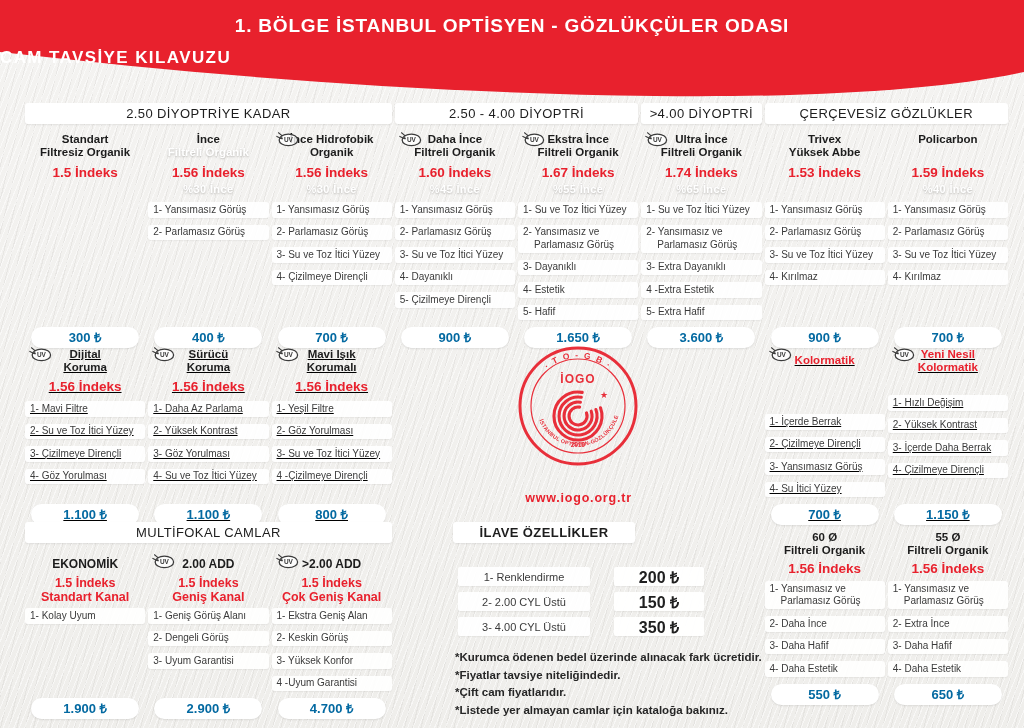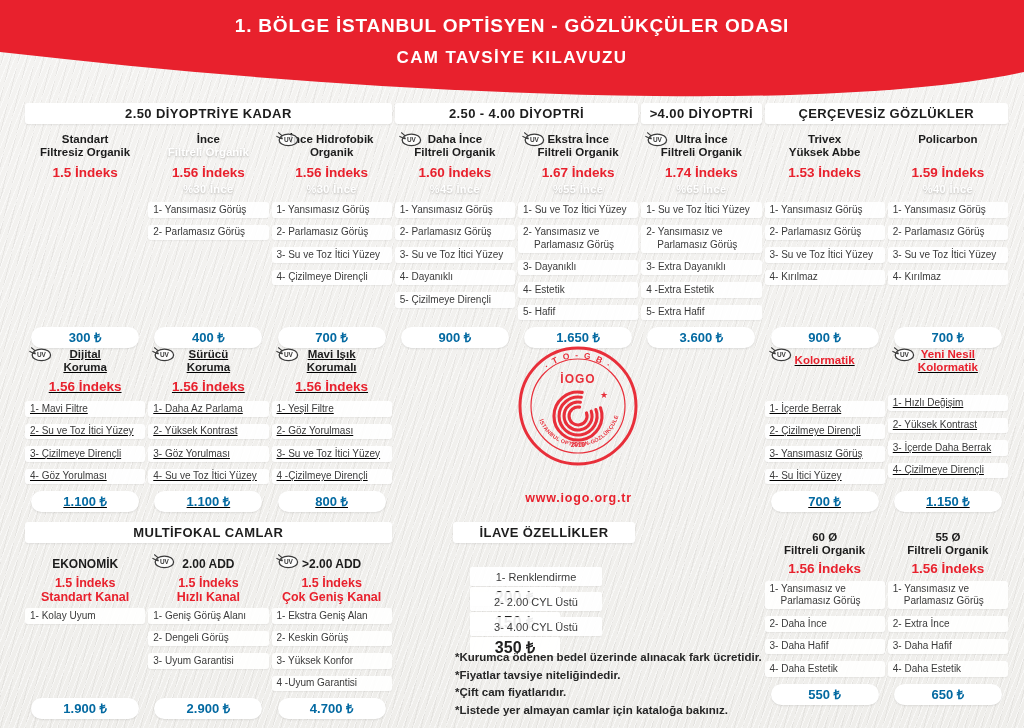--- a/index.html
+++ b/index.html
@@ -10,27 +10,27 @@
     background-color:#f1f0ee;
     background-image:
       repeating-linear-gradient(112deg, rgba(255,255,255,.55) 0 1px, rgba(255,255,255,0) 1px 5px),
       repeating-linear-gradient(104deg, rgba(185,182,178,.18) 0 1px, rgba(185,182,178,0) 1px 8px),
       linear-gradient(180deg,#f4f3f1 0%, #efeeeb 100%);
   }
   
   .hdr-svg{position:absolute; top:0; left:0; display:block;}
   .hdr-title{position:absolute; top:15px; left:0; width:100%; text-align:center;
     color:#fff; font-weight:bold; font-size:19px; letter-spacing:.8px;}
-  .hdr-sub{position:absolute; top:48px; left:0; width:100%; text-align:center;
+  .hdr-sub{position:absolute; top:48px; left:0; width:100%; 
     color:#fff; font-weight:bold; font-size:17px; letter-spacing:1.4px;}
   
   .grid8{position:absolute; left:25px; width:983px; display:grid;
     grid-template-columns:repeat(8,1fr); gap:3px;}
   .gh{background:#fff; border-radius:3px; height:21px; display:flex; align-items:center;
-    justify-content:center; font-weight:bold; font-size:13px; letter-spacing:.4px;
+    justify-content:center; font-weight:normal; font-size:13px; letter-spacing:.4px;
     color:var(--ink); box-shadow:0 1px 2px rgba(0,0,0,.08);}
   
   .card{position:relative; display:flex; flex-direction:column; align-items:center; padding-top:3px;}
   .uv{position:absolute; left:3px; top:0;}
   .t1,.t2{font-weight:bold; font-size:11.5px; line-height:12.5px; color:#1c1c1c;
     text-align:center; min-height:12.5px; width:100%;}
   .redtxt{color:var(--red);}
   .idx{margin-top:7px; font-weight:bold; font-size:13.5px; color:var(--red); min-height:16px; text-align:center;}
   .ghost{margin-top:2px; min-height:14px; font-weight:bold; font-size:11px; color:#fff;
     text-shadow:0 1px 2px rgba(125,122,118,.45); letter-spacing:.4px; text-align:center;}
@@ -45,21 +45,21 @@
   .r2 .idx{margin-top:6px;} .r2 .feats{margin-top:6px;}
   .m-title{font-weight:bold; font-size:12px; line-height:18px; min-height:18px; color:#1c1c1c; text-align:center; width:100%;}
   .m-idx{margin-top:3px; font-weight:bold; font-size:12.5px; line-height:14px; min-height:28px;
     color:var(--red); text-align:center;}
   .m .feats{margin-top:4px;}
   
   .il-pill{position:absolute; left:453px; top:522px; width:182px; height:21px; background:#fff;
     border-radius:3px; display:flex; align-items:center; justify-content:center; font-weight:bold;
     font-size:13px; letter-spacing:.4px; color:var(--ink); box-shadow:0 1px 2px rgba(0,0,0,.08);}
   .mf-pill-row{top:522px;}
-  .il-row{position:absolute; left:470px; display:flex; gap:1px;flex-direction:column;}
+  .il-row{position:absolute; left:458px; display:flex; gap:24px;}
   .il-label{width:132px; height:19px; background:rgba(255,255,255,.92); border-radius:2px;
     font-size:11px; color:var(--feat); display:flex; align-items:center; justify-content:center;
     box-shadow:0 1px 1.5px rgba(0,0,0,.05);}
   .il-val{width:90px; height:19px; background:rgba(255,255,255,.95); border-radius:2px;
     font-size:16px; font-weight:bold; color:#202020; display:flex; align-items:center;
     justify-content:center; box-shadow:0 1px 1.5px rgba(0,0,0,.05);}
   .fn{position:absolute; left:455px; top:649px; font-size:11.5px; font-weight:bold;
     color:#262626; line-height:17.5px; white-space:nowrap;}
   
   .logo{position:absolute; left:516px; top:344px; opacity:.93;}
@@ -297,21 +297,21 @@
         <svg viewBox="0 0 26 18" width="24" height="17">
             <ellipse cx="14.5" cy="10.5" rx="10" ry="6.3" fill="rgba(255,255,255,.8)" stroke="#3a3a3a" stroke-width="1.4"></ellipse>
             <text x="14.5" y="13" text-anchor="middle" font-size="7" font-weight="bold" fill="#333">UV</text>
             <path d="M1.5,6.5 L7,9.2 M3.5,2.5 L8.2,6.4" stroke="#3a3a3a" stroke-width="1.1" fill="none"></path>
             <path d="M8.8,9.9 l-3.2,-0.4 l1.8,-2.6 z" fill="#3a3a3a"></path>
           </svg>
       </span>
       <div class="t1 redtxt" style="margin-top:6px;">Kolormatik</div>
       <div class="t2"></div>
       <div class="idx"></div>
-      <div class="feats" style="margin-top:0;">
+      <div class="feats" style="margin-top:13px;">
           <div class="feat">1- İçerde Berrak</div>
           <div class="feat">2- Çizilmeye Dirençli</div>
           <div class="feat">3- Yansımasız Görüş</div>
           <div class="feat">4- Su İtici Yüzey</div>
         </div>
       <div class="price">700 ₺</div>
     </div>
 
     <div class="card r2" style="grid-column:8;">
       <span class="uv">
@@ -384,21 +384,21 @@
         <svg viewBox="0 0 26 18" width="24" height="17">
             <ellipse cx="14.5" cy="10.5" rx="10" ry="6.3" fill="rgba(255,255,255,.8)" stroke="#3a3a3a" stroke-width="1.4"></ellipse>
             <text x="14.5" y="13" text-anchor="middle" font-size="7" font-weight="bold" fill="#333">UV</text>
             <path d="M1.5,6.5 L7,9.2 M3.5,2.5 L8.2,6.4" stroke="#3a3a3a" stroke-width="1.1" fill="none"></path>
             <path d="M8.8,9.9 l-3.2,-0.4 l1.8,-2.6 z" fill="#3a3a3a"></path>
           </svg>
       </span>
       <div class="m-title">2.00 ADD</div>
       <div class="m-idx">
         <div>1.5 İndeks</div>
-        <div>Hızlı Kanal</div>
+        <div>Geniş Kanal</div>
       </div>
       <div class="feats">
           <div class="feat">1- Geniş Görüş Alanı</div>
           <div class="feat">2- Dengeli Görüş</div>
           <div class="feat">3- Uyum Garantisi</div>
         </div>
       <div class="price">2.900 ₺</div>
     </div>
 
     <div class="card m" style="grid-column:3;">

